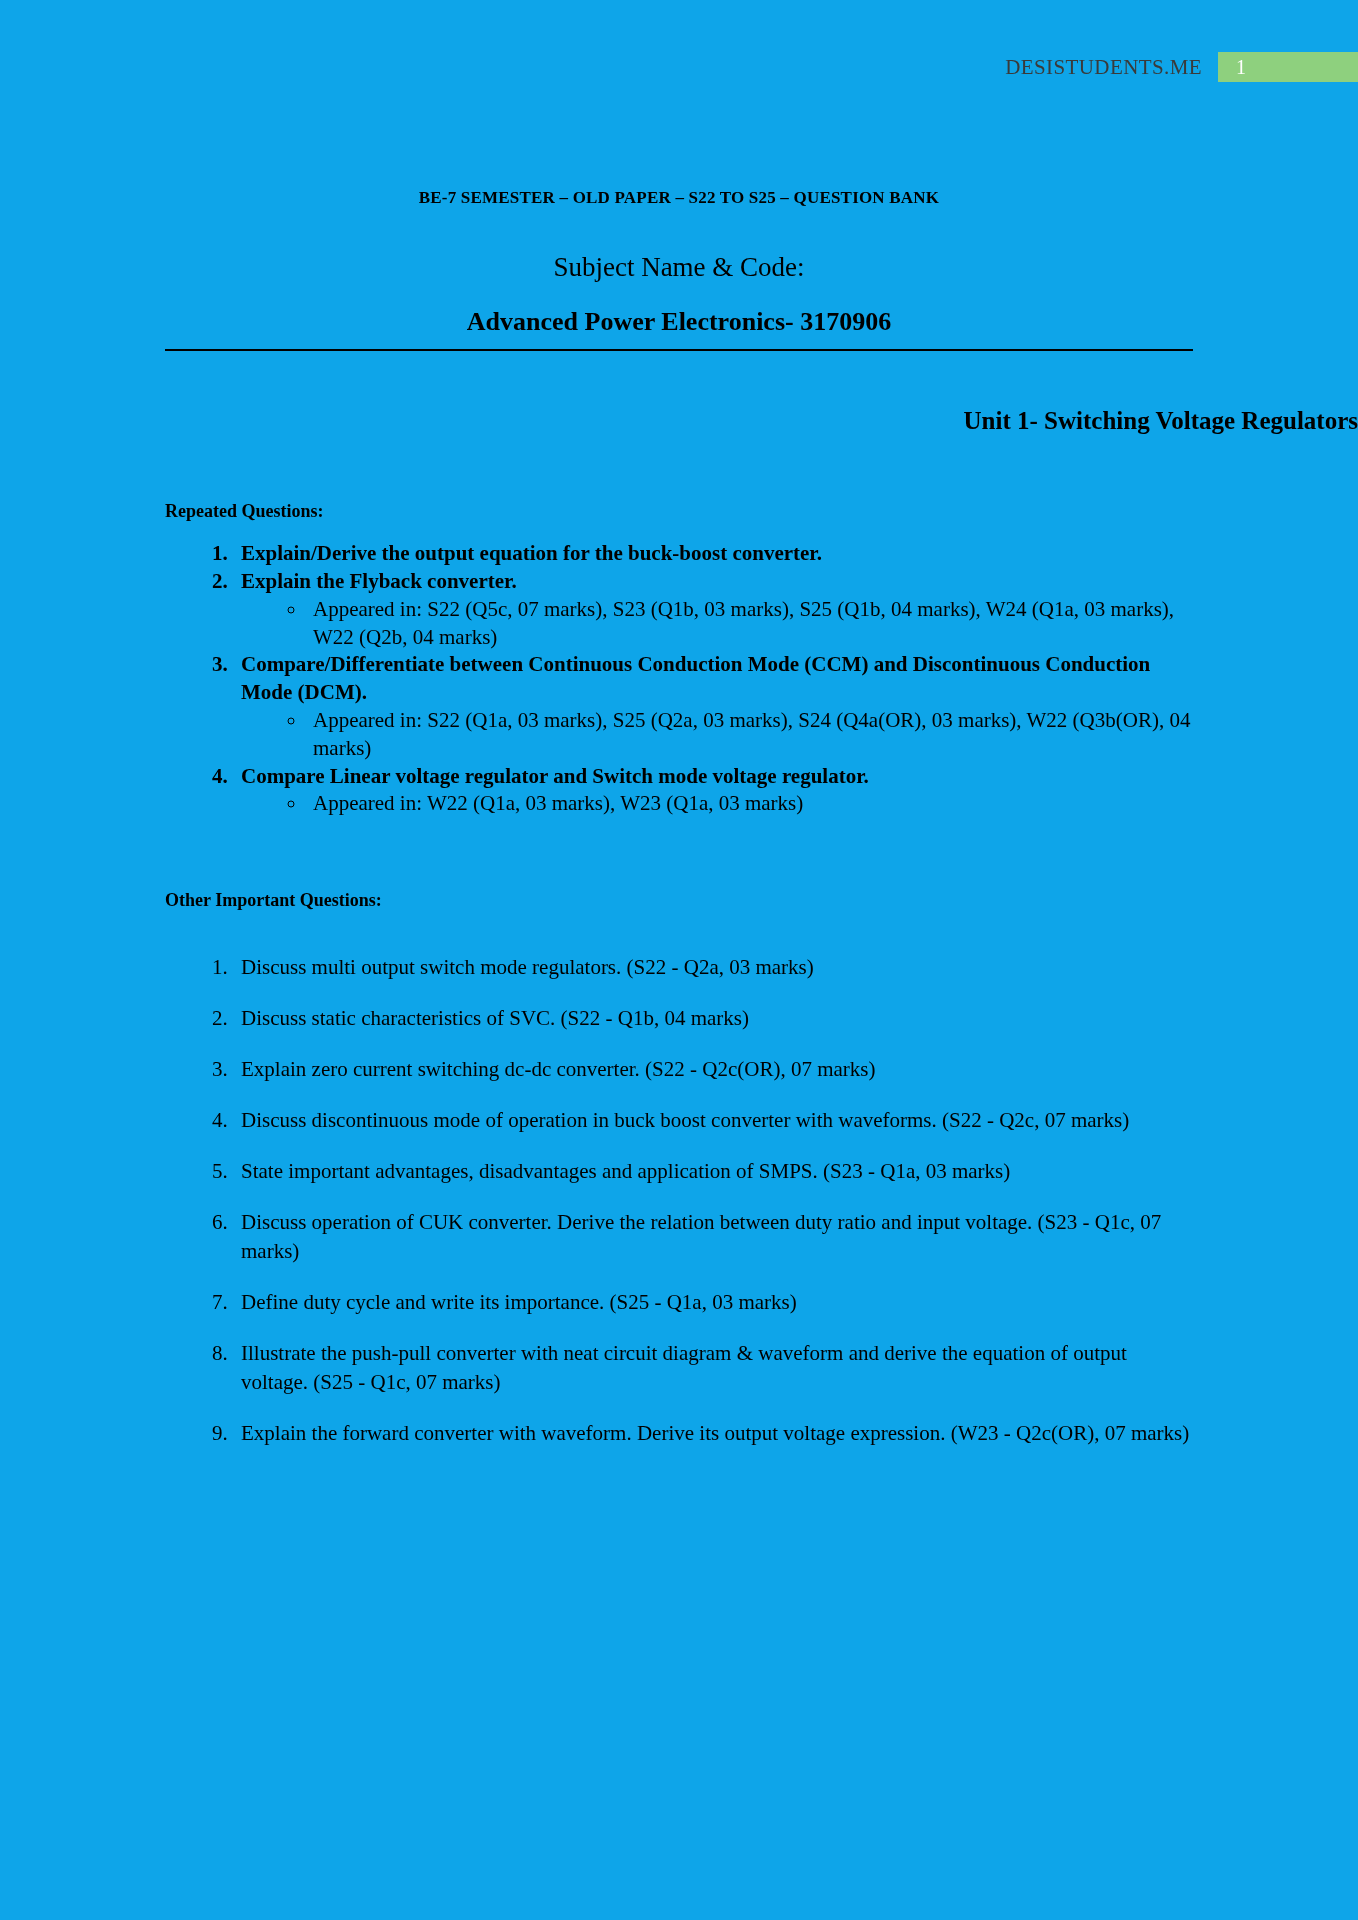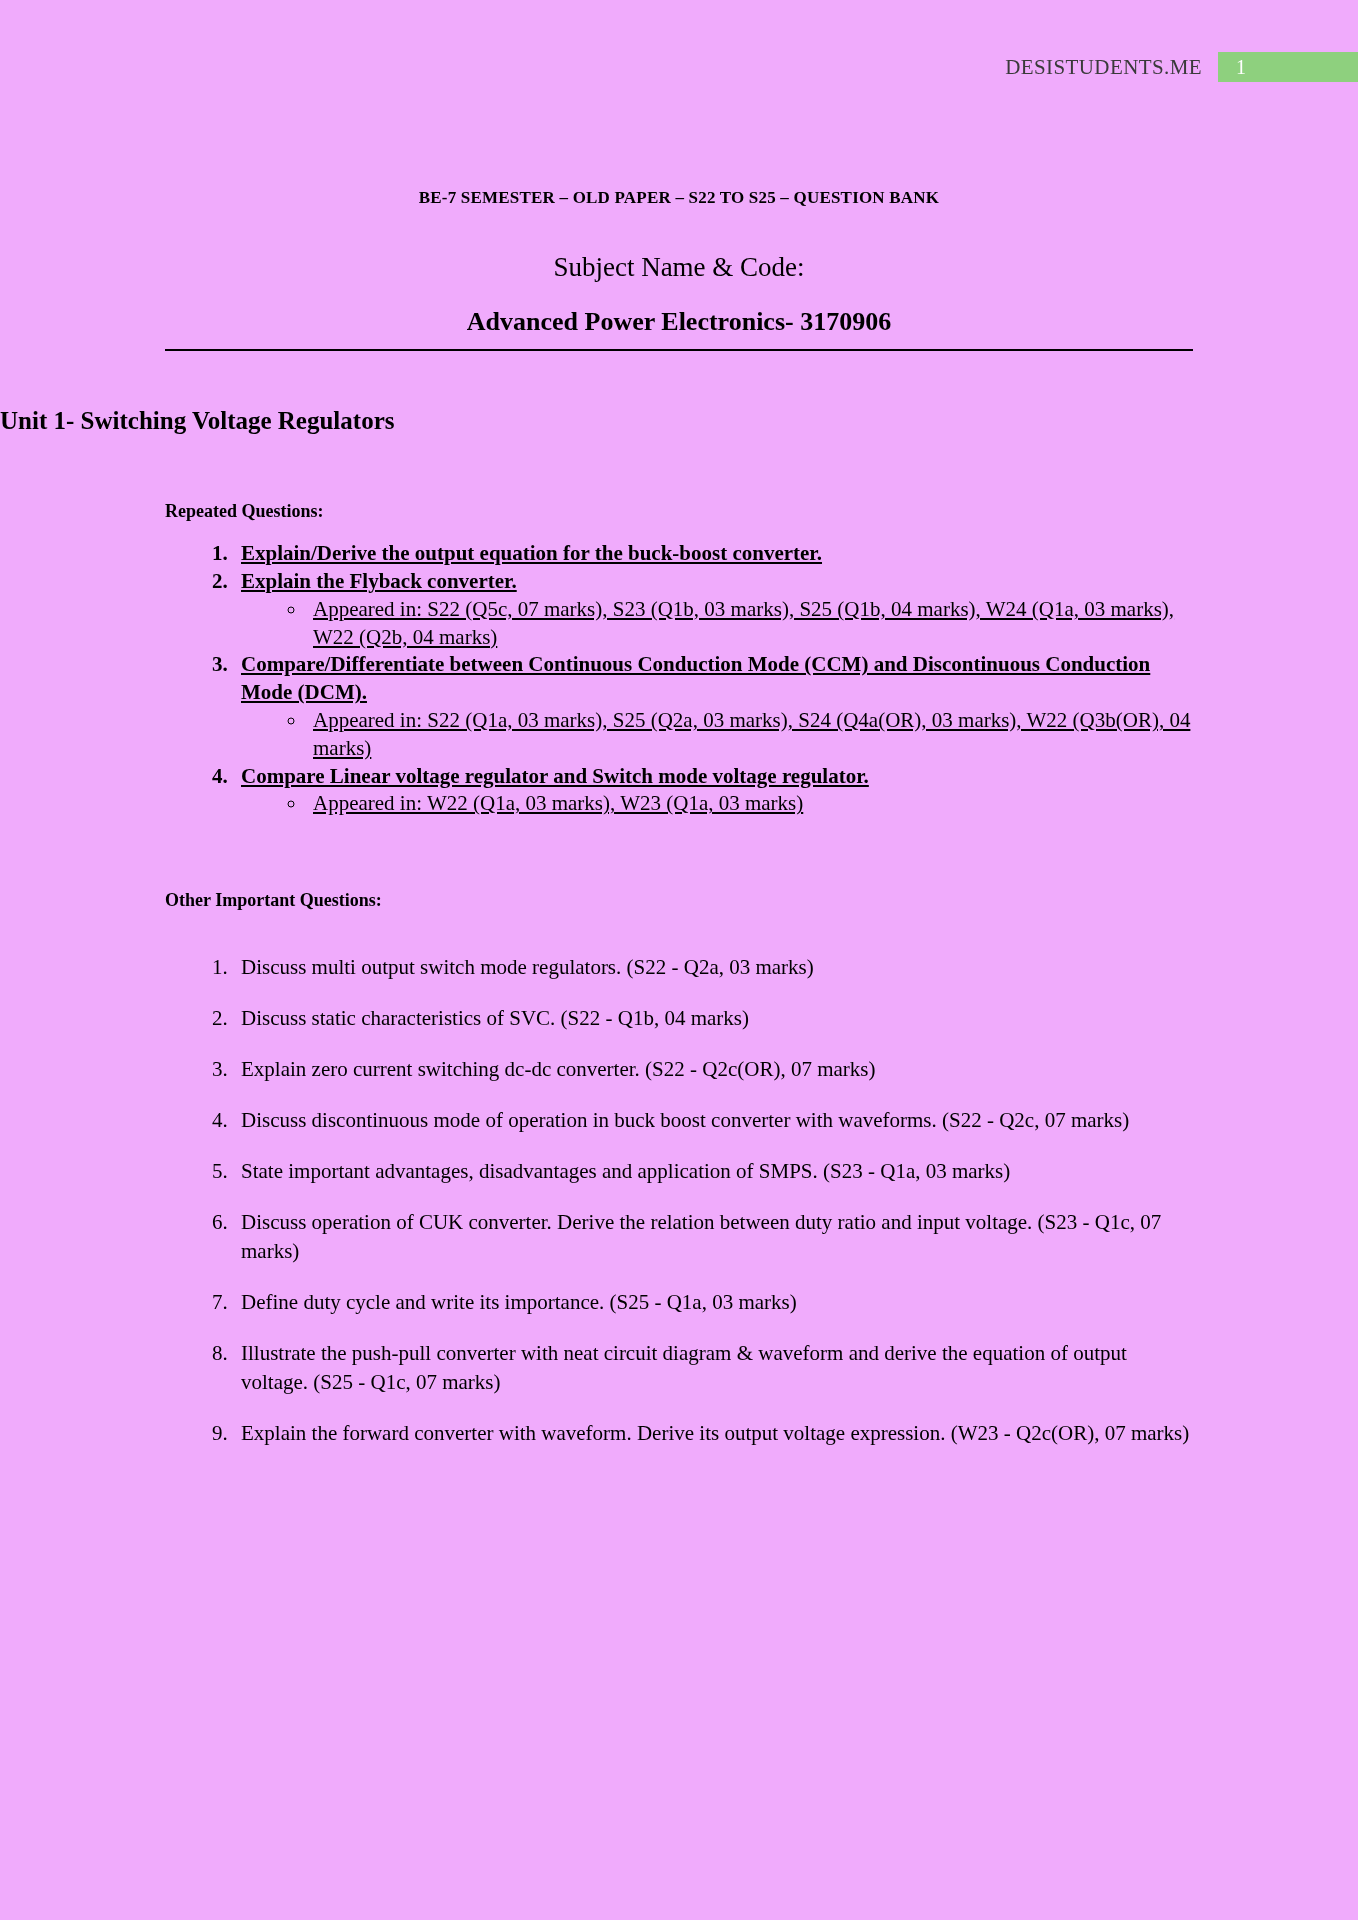--- a/index.html
+++ b/index.html
@@ -13,21 +13,21 @@
     font-family: "Liberation Serif", serif;
     color: #000000;
     position: relative;
   }
   .page {
     width: 1358px;
     min-height: 1920px;
     position: relative;
     box-sizing: border-box;
     padding: 0;
-    background: #f0abfc;
+    background: #0ea5e9;
   }
 
   
   .header-row {
     position: absolute;
     top: 52px;
     right: 0px;
     display: flex;
     align-items: stretch;
     height: 30px;
@@ -80,21 +80,21 @@
     font-weight: bold;
     margin-top: 24px;
   }
   .rule {
     border-bottom: 2px solid #000;
     margin: 12px 165px 0 165px;
   }
   .unit-title {
     font-size: 25px;
     font-weight: bold;
-    text-align: left;
+    text-align: right;
     margin-top: 56px;
   }
 
   
   .content {
     padding: 0 165px 0 165px;
   }
   .section-heading {
     font-size: 18px;
     font-weight: bold;
@@ -102,21 +102,20 @@
   }
   .section-heading.second {
     margin-top: 72px;
   }
 
   ol.repeated {
     margin: 18px 0 0 0;
     padding-left: 68px;
     list-style-type: decimal;
     font-size: 21px;
-    text-decoration: underline;
   }
   ol.repeated > li {
     font-weight: bold;
     margin-bottom: 0px;
     line-height: 1.33;
     padding-left: 8px;
   }
   ul.appeared {
     list-style-type: circle;
     margin: 0 0 0 0;

